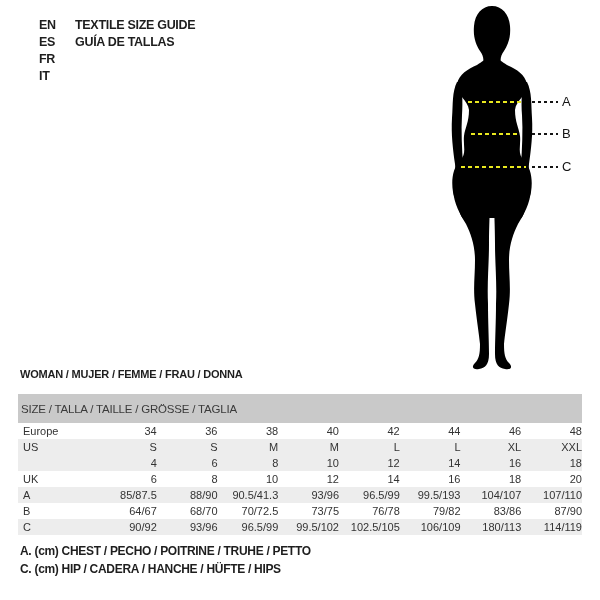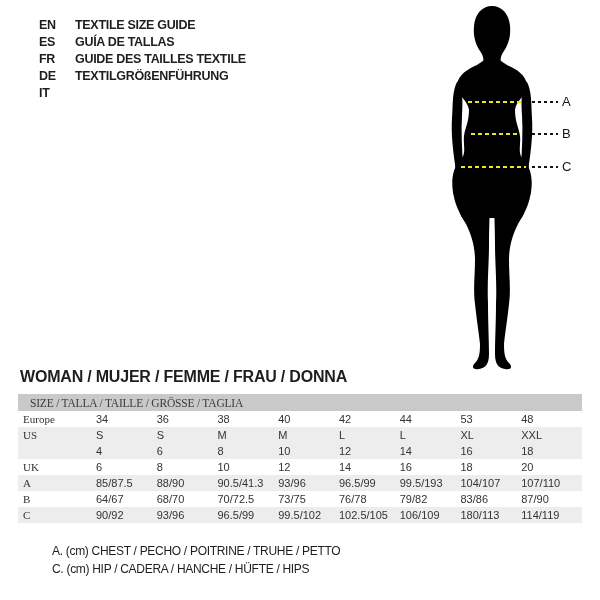--- a/index.html
+++ b/index.html
@@ -28,55 +28,50 @@
   .l-a { left:562px; top:94px; }
   .y-b { left:471px; top:133px; width:47px; }
   .d-b { left:532px; top:133px; width:26px; }
   .l-b { left:562px; top:126px; }
   .y-c { left:461px; top:166px; width:65px; }
   .d-c { left:532px; top:166px; width:26px; }
   .l-c { left:562px; top:159px; }
 
   
   .woman-title { position:absolute; left:20px; top:368px;
-                 font-weight:bold; font-size:16px; letter-spacing:-0.2px; white-space:nowrap; }
+                 font-weight:bold; font-size:11px; letter-spacing:-0.2px; white-space:nowrap; }
   .size-table { position:absolute; left:18px; top:394px; width:564px; color:#333; }
-  .st-header { height:17px; background:var(--header-gray,#c9c9c9); display:flex; align-items:center;
-               padding-left:12px; font-size:11.5px; color:#3a3a3a; letter-spacing:-0.2px;font-family:Liberation Serif, serif; }
+  .st-header { height:29px; background:var(--header-gray,#c9c9c9); display:flex; align-items:center;
+               padding-left:3px; font-size:11.5px; color:#3a3a3a; letter-spacing:-0.2px; }
   .st-row { display:grid; grid-template-columns:78px repeat(8,1fr); height:16px; align-items:center;
             font-size:11px; }
   .st-row.shaded { background:var(--row-shade,#ededed); }
-  .st-label { padding-left:5px; text-align:left;font-family:Liberation Serif, serif; }
-  .st-cell { text-align:left; }
+  .st-label { padding-left:5px; text-align:left; }
+  .st-cell { text-align:right; }
 
   
   .legend { position:absolute; left:20px; top:544px; }
-  .legend-line { height:17.5px; font-weight:normal; font-size:12px; letter-spacing:-0.3px; white-space:nowrap;margin-left:32px; }
+  .legend-line { height:17.5px; font-weight:bold; font-size:12px; letter-spacing:-0.3px; white-space:nowrap; }
 </style>
 </head>
 <body>
 
 <div class="page" style="--dash-yellow: #e9e81f; --header-gray: #c9c9c9; --row-shade: #ededed;">
 
   <div class="lang-block">
     <div class="lang-row">
       <span class="lang-code">EN</span>
       <span class="lang-text">TEXTILE SIZE GUIDE</span>
     </div>
     <div class="lang-row">
       <span class="lang-code">ES</span>
       <span class="lang-text">GUÍA DE TALLAS</span>
     </div>
     <div class="lang-row">
       <span class="lang-code">FR</span>
-      <span class="lang-text">GUIDE DES TAILLES TEXTILE</span>
-    </div>
-    <div class="lang-row">
-      <span class="lang-code">DE</span>
-      <span class="lang-text">TEXTILGRÖßENFÜHRUNG</span>
     </div>
     <div class="lang-row">
       <span class="lang-code">IT</span>
     </div>
   </div>
 
   <svg class="figure-svg" width="96" height="366" viewBox="0 0 92 366">
     <g fill="#000000">
 
       <path d="M46,0 C36,0 29,8 28,20 C27,31 30,39 34,45 C37,49 38,53 37,57 L55,57 C54,53 55,49 58,45 C62,39 65,31 64,20 C63,8 56,0 46,0 Z"></path>
@@ -111,21 +106,21 @@
     <div class="st-header">SIZE / TALLA / TAILLE / GRÖSSE / TAGLIA</div>
     <div>
         <div class="st-row">
           <div class="st-label">Europe</div>
           <div class="st-cell">34</div>
           <div class="st-cell">36</div>
           <div class="st-cell">38</div>
           <div class="st-cell">40</div>
           <div class="st-cell">42</div>
           <div class="st-cell">44</div>
-          <div class="st-cell">53</div>
+          <div class="st-cell">46</div>
           <div class="st-cell">48</div>
         </div>
         <div class="st-row shaded">
           <div class="st-label">US</div>
           <div class="st-cell">S</div>
           <div class="st-cell">S</div>
           <div class="st-cell">M</div>
           <div class="st-cell">M</div>
           <div class="st-cell">L</div>
           <div class="st-cell">L</div>

